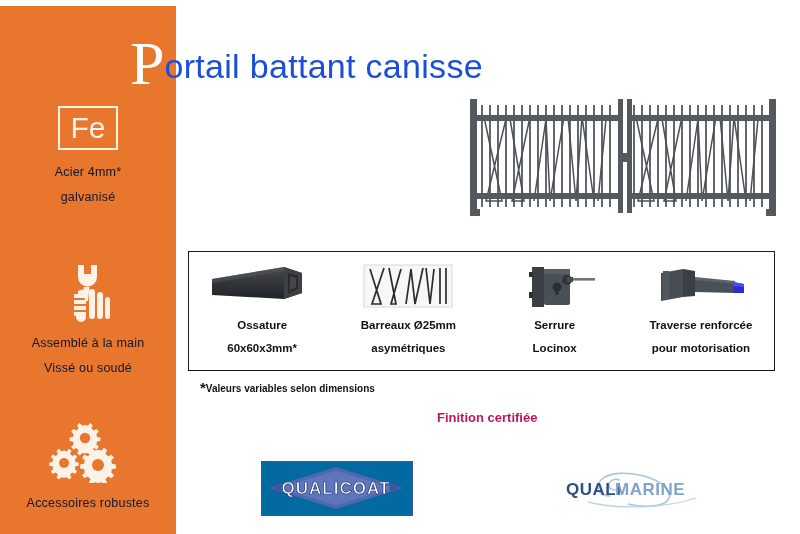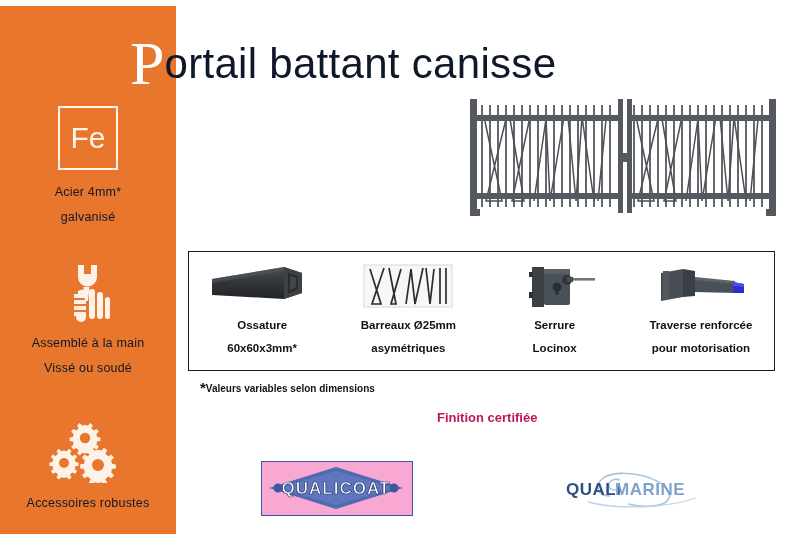--- a/index.html
+++ b/index.html
@@ -41,21 +41,21 @@
     line-height: 1.05;
     white-space: nowrap;
   }
   .side-label + .side-label {
     margin-top: 12px;
   }
 
   
   #fe-box {
     width: 60px;
-    height: 64px;
+    height: 44px;
     border: 2px solid #fdf2e8;
     margin: 0 auto 16px auto;
     display: flex;
     align-items: center;
     justify-content: center;
     box-sizing: border-box;
   }
   #fe-symbol {
     font-size: 30px;
     color: #fdf2e8;
@@ -83,22 +83,22 @@
   }
   #title-drop {
     font-size: 62px;
     color: #ffffff;
     font-family: "Liberation Serif", serif;
     line-height: 1;
     position: relative;
     top: 6px;
   }
   #title-rest {
-    font-size: 42px;
-    color: #0f172a;
+    font-size: 34px;
+    color: #1d4ed8;
     font-family: "Liberation Sans", sans-serif;
     letter-spacing: .3px;
     text-align: center;
   }
 
   
   #gate {
     position: absolute;
     left: 466px;
     top: 96px;
@@ -167,21 +167,21 @@
   }
 
   
   #qualicoat {
     position: absolute;
     left: 261px;
     top: 461px;
     width: 152px;
     height: 55px;
     border: 1.5px solid #3a55a5;
-    background: #f9a8d4;
+    background: #0369a1;
     box-sizing: border-box;
   }
   #qualimarine {
     position: absolute;
     left: 558px;
     top: 466px;
     width: 150px;
     height: 46px;
   }
 </style>

